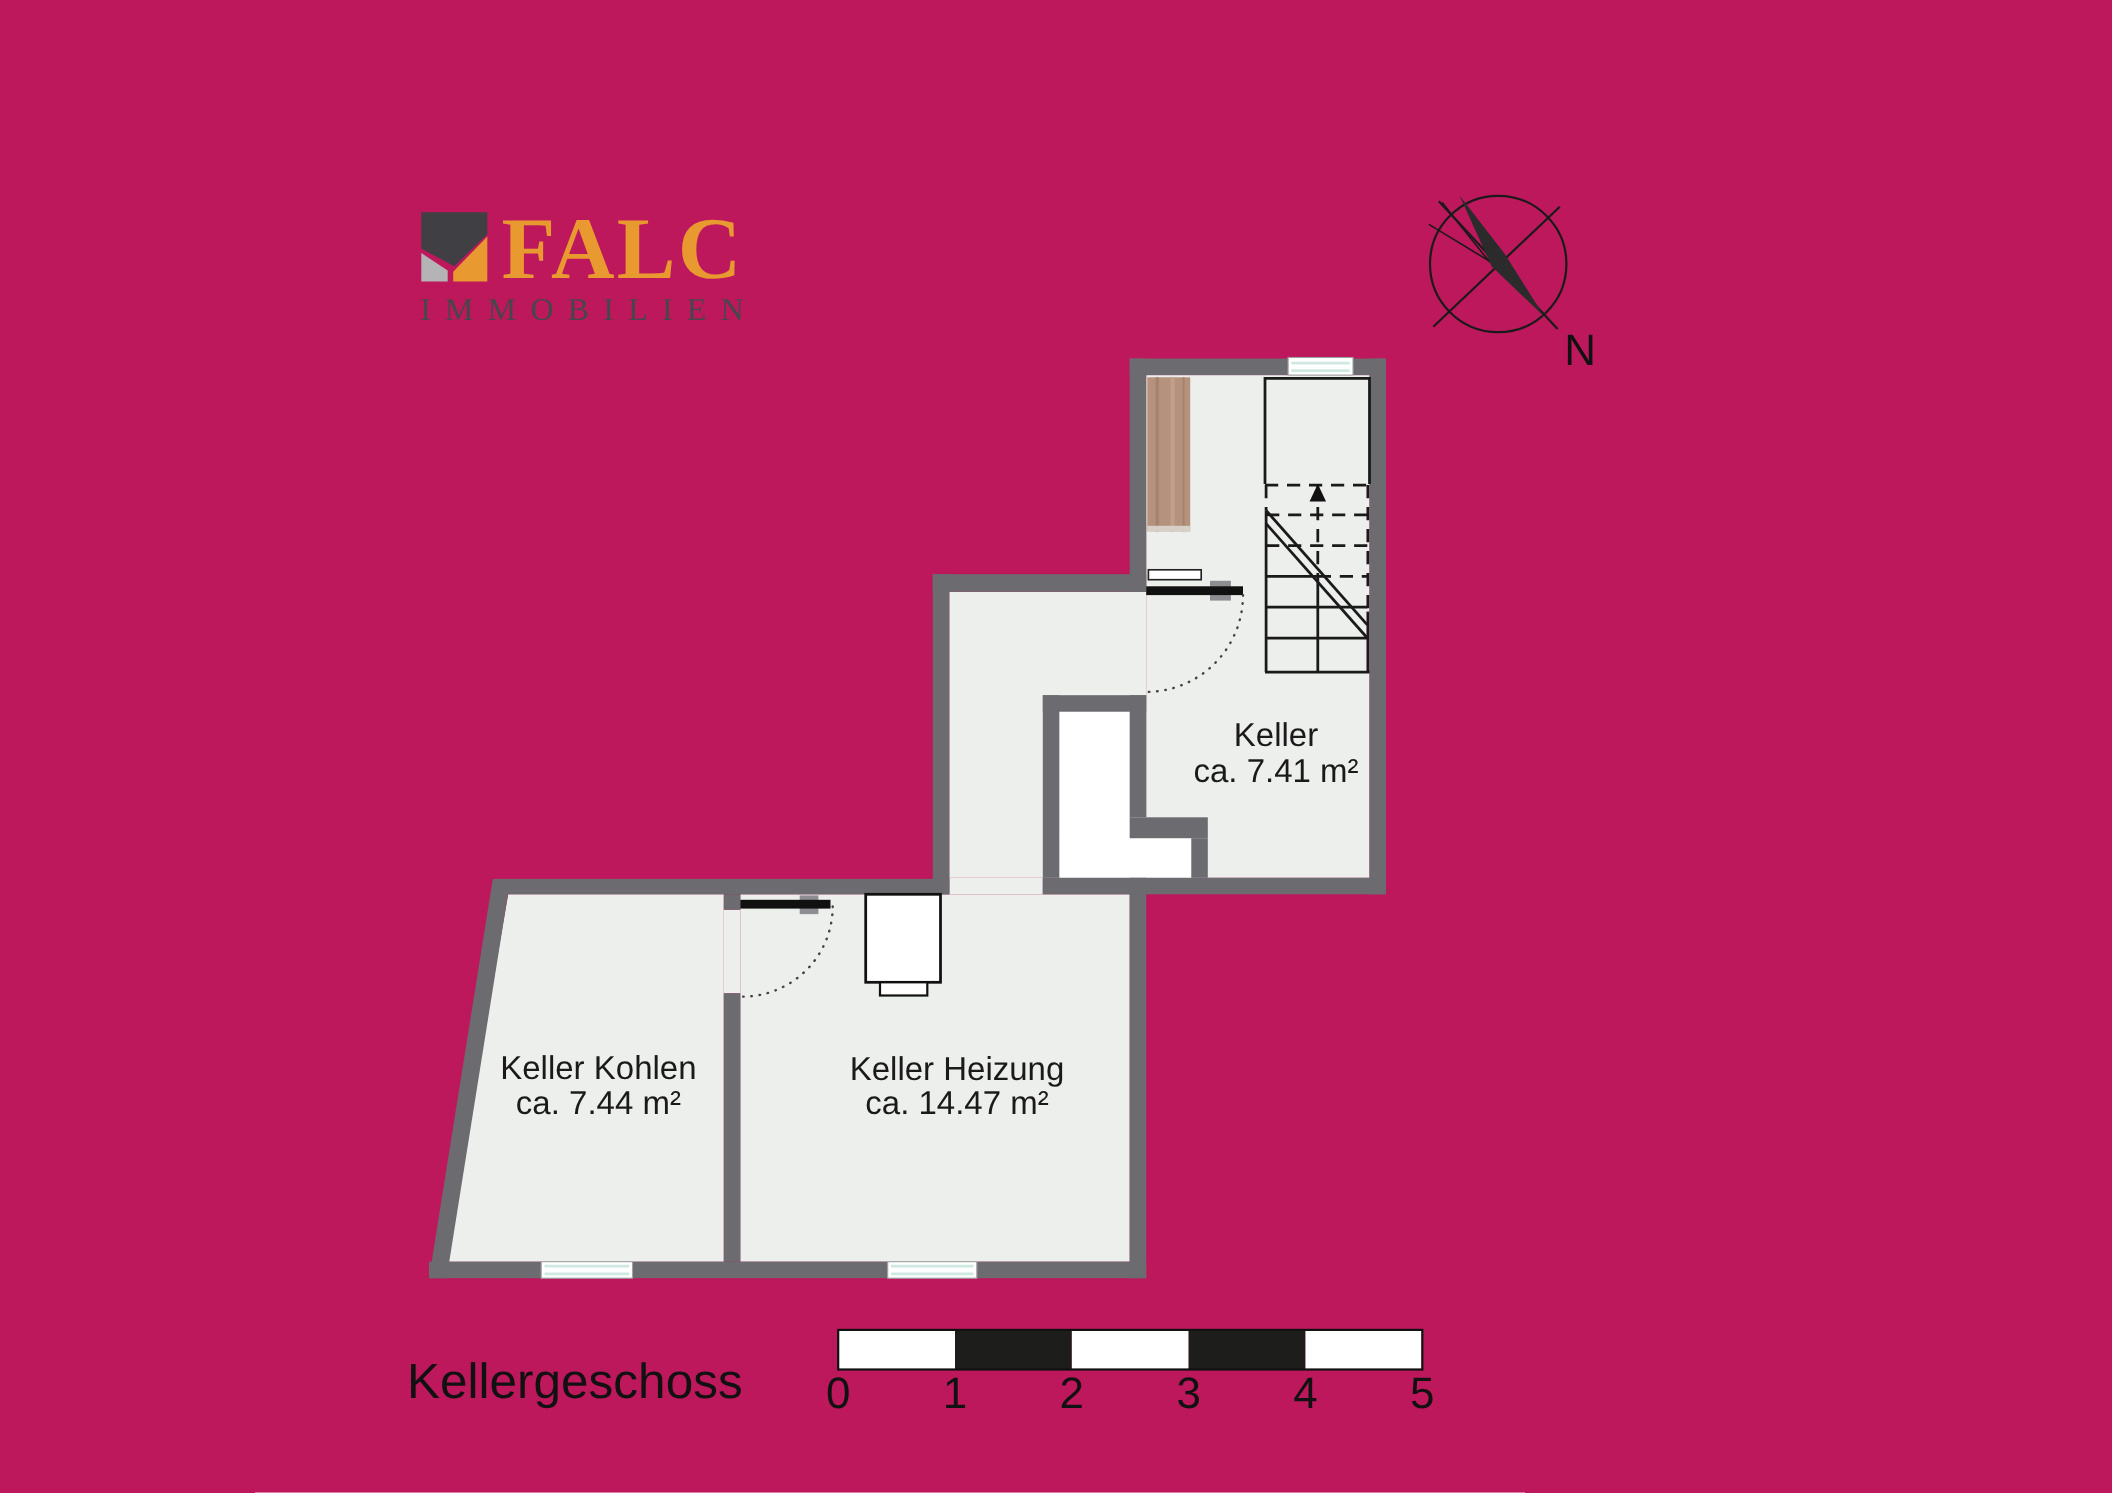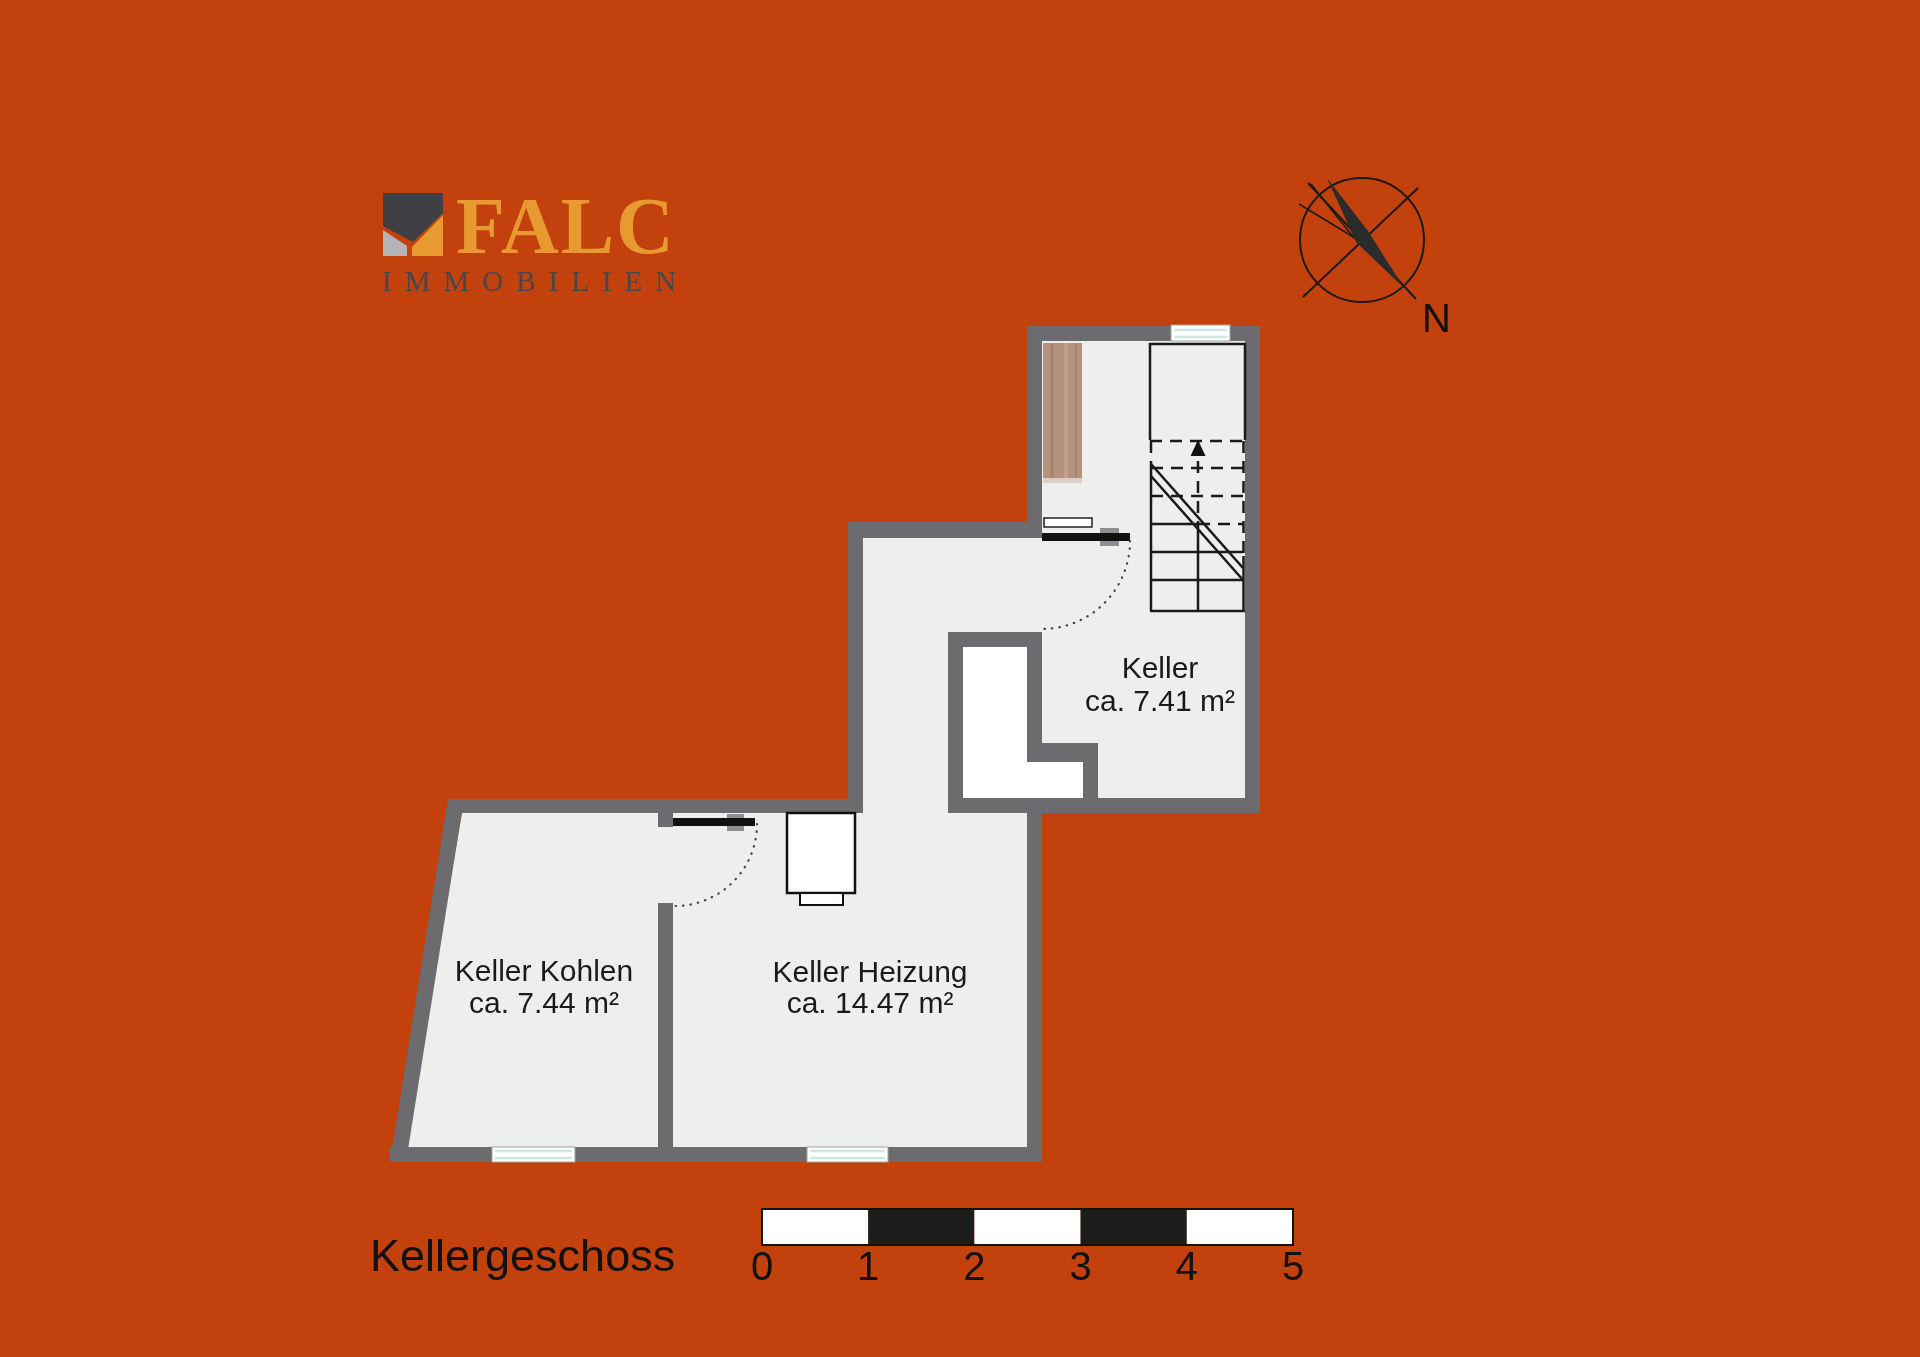--- a/index.html
+++ b/index.html
@@ -1,16 +1,16 @@
 <!DOCTYPE html>
 <html><head>
 <meta charset="utf-8">
 <style>
   html,body{margin:0;padding:0;background:#ffffff;}
-  .stage{position:relative;width:1920px;height:1357px;background:#c2410c;overflow:hidden;
+  .stage{position:relative;width:1920px;height:1357px;background:#be185d;overflow:hidden;
          font-family:"Liberation Sans",sans-serif;}
   svg text{user-select:none;}
   .room-label{font-family:"Liberation Sans",sans-serif;font-size:30px;fill:#1a1a1a;}
   .scale-num{font-family:"Liberation Sans",sans-serif;font-size:40px;fill:#111;}
   .floor-title{font-family:"Liberation Sans",sans-serif;font-size:45px;fill:#111;}
   .logo-falc{font-family:"Liberation Serif",serif;font-weight:bold;font-size:80px;
              letter-spacing:2px;fill:#e8992f;}
   .logo-sub{font-family:"Liberation Serif",serif;font-size:29px;letter-spacing:13px;fill:#47474b;}
   .compass-n{font-family:"Liberation Sans",sans-serif;font-size:40px;fill:#111;}
 </style>

